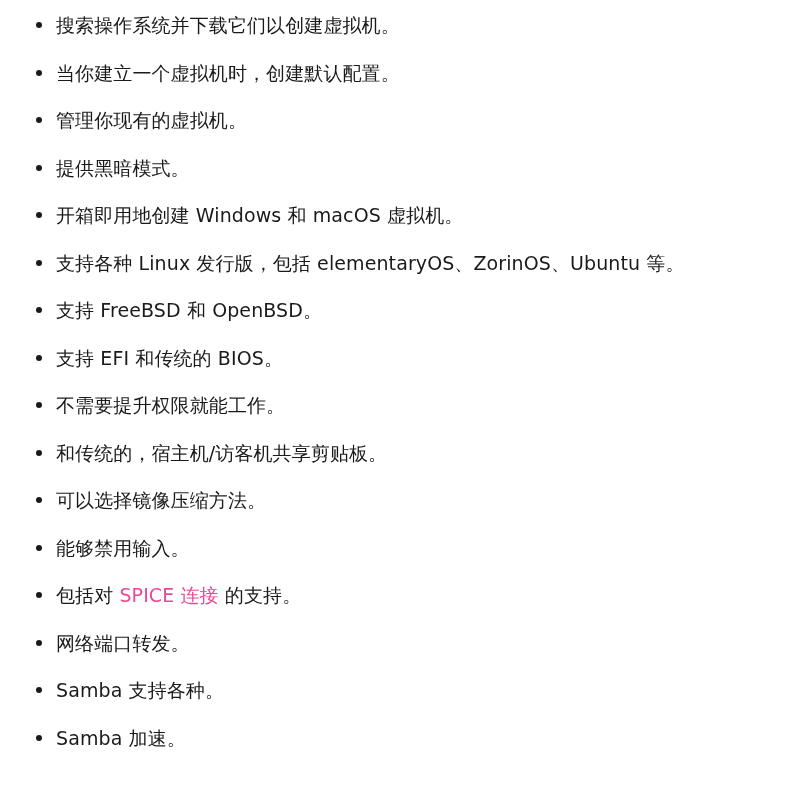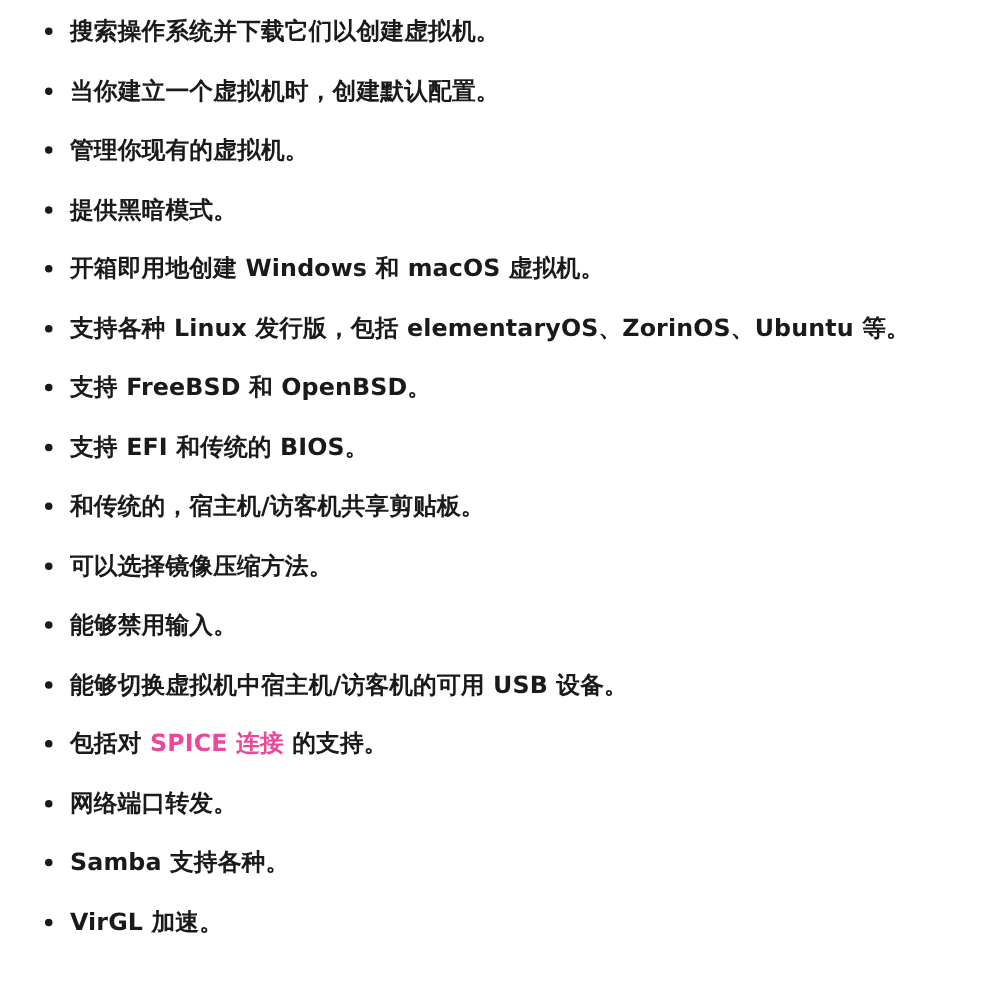--- a/index.html
+++ b/index.html
@@ -21,21 +21,20 @@
   }
   .feature-list li {
     position: relative;
     padding: 0 30px 0 56px;
     margin: 0 0 21.5px 0;
     font-size: 19px;
     line-height: 26px;
     letter-spacing: 0.1px;
     color: #1a1a1a;
     white-space: nowrap;
-    font-weight: bold;
   }
   .feature-list li::before {
     content: "";
     position: absolute;
     left: 36px;
     top: 10px;
     width: 6px;
     height: 6px;
     border-radius: 50%;
     background: #1a1a1a;
@@ -50,21 +49,21 @@
 
 <ul class="feature-list" id="feature-list">
     <li><span>搜索操作系统并下载它们以创建虚拟机。</span></li>
     <li><span>当你建立一个虚拟机时，创建默认配置。</span></li>
     <li><span>管理你现有的虚拟机。</span></li>
     <li><span>提供黑暗模式。</span></li>
     <li><span>开箱即用地创建 Windows 和 macOS 虚拟机。</span></li>
     <li><span>支持各种 Linux 发行版，包括 elementaryOS、ZorinOS、Ubuntu 等。</span></li>
     <li><span>支持 FreeBSD 和 OpenBSD。</span></li>
     <li><span>支持 EFI 和传统的 BIOS。</span></li>
+    <li><span>不需要提升权限就能工作。</span></li>
     <li><span>和传统的，宿主机/访客机共享剪贴板。</span></li>
     <li><span>可以选择镜像压缩方法。</span></li>
     <li><span>能够禁用输入。</span></li>
-    <li><span>能够切换虚拟机中宿主机/访客机的可用 USB 设备。</span></li>
     <li><span>包括对 </span><span class="link">SPICE 连接</span><span> 的支持。</span></li>
     <li><span>网络端口转发。</span></li>
     <li><span>Samba 支持各种。</span></li>
-    <li><span>VirGL 加速。</span></li>
+    <li><span>Samba 加速。</span></li>
   </ul>
 
 </body></html>

